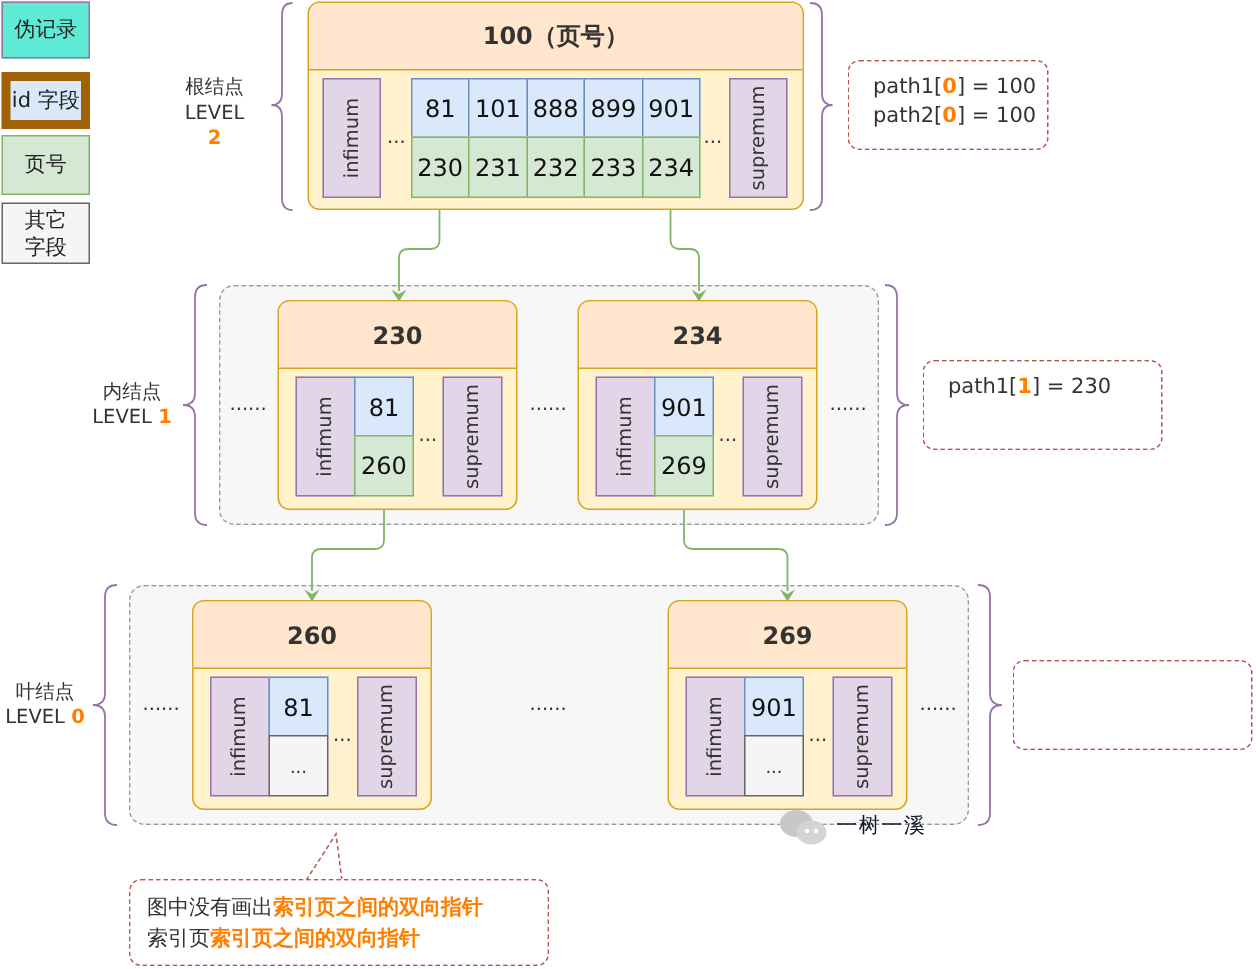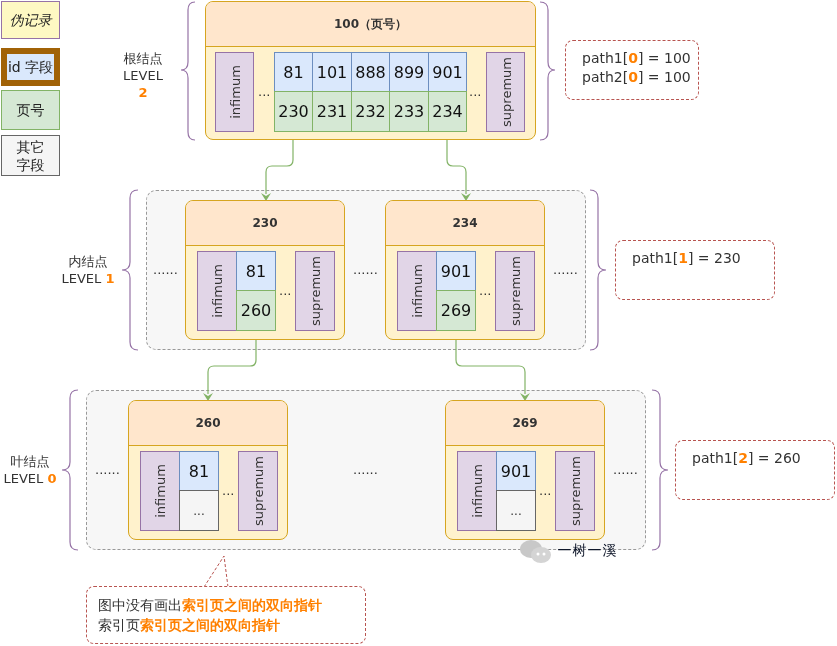--- a/index.html
+++ b/index.html
@@ -1,51 +1,51 @@
 <!DOCTYPE html>
 <html><head>
 <meta charset="utf-8">
 <style>
   * { box-sizing: border-box; margin: 0; padding: 0; }
   body { width: 837px; height: 646px; background: #ffffff; position: relative; overflow: hidden;
          font-family: "DejaVu Sans", "Liberation Sans", sans-serif; color: #333333; }
   .legend { position: absolute; left: 1px; width: 59px; display: flex; align-items: center; justify-content: center;
             font-size: 14px; color: #222; text-align: center; line-height: 18px; }
-  .lg-pseudo { top: 1px; height: 38px; background: #fef9c3; border: 1px solid #9673a6; font-style: italic; }
+  .lg-pseudo { top: 1px; height: 38px; background: #5eead4; border: 1px solid #9673a6; }
   .lg-id { top: 48px; height: 38px; background: #dae8fc; border: 6px solid #a16207; }
   .lg-page { top: 90px; height: 40px; background: #d5e8d4; border: 1px solid #82b366; }
   .lg-other { top: 135px; height: 41px; background: #f5f5f5; border: 1px solid #666666; }
 
   .level-label { position: absolute; font-size: 13px; color: #333; text-align: center; line-height: 17px; }
   .level-num { color: #ff8000; font-weight: bold; }
 
   .group { position: absolute; background: #f7f7f7; border: 1px dashed #999999; border-radius: 10px; }
 
   .page { position: absolute; background: #fff2cc; border: 1.5px solid #d6a520; border-radius: 8px; overflow: hidden; }
   .page-head { position: absolute; left: 0; right: 0; top: 0; background: #ffe6cc; border-bottom: 1.5px solid #d6a520;
-               display: flex; align-items: center; justify-content: center; font-weight: bold; font-size: 12px; color: #333; }
+               display: flex; align-items: center; justify-content: center; font-weight: bold; font-size: 16px; color: #333; }
 
   .pseudo { position: absolute; background: #e1d5e7; border: 1px solid #9673a6; }
   .pseudo span { position: absolute; left: 50%; top: 50%; transform: translate(-50%, -50%) rotate(-90deg);
                  font-size: 13px; color: #333; white-space: nowrap; }
 
   .cell { position: absolute; display: flex; align-items: center; justify-content: center; font-size: 16px; color: #111; }
   .cell-id { background: #dae8fc; border: 1px solid #6c8ebf; }
   .cell-pg { background: #d5e8d4; border: 1px solid #82b366; }
   .cell-ot { background: #f5f5f5; border: 1px solid #666666; font-size: 12px; color: #333; }
 
   .dots { position: absolute; font-size: 13px; color: #333; }
 
   .path-box { position: absolute; border: 1px dashed #b85450; border-radius: 8px; background: #fff;
               font-size: 14px; color: #333; padding: 8px 0 0 16px; line-height: 19px; }
   .path-box .hl { color: #ff8000; font-weight: bold; }
 
   .note { position: absolute; left: 86px; top: 586px; width: 280px; height: 58px; border: 1px dashed #b85450;
           border-radius: 8px; background: #fff; font-size: 14px; padding: 8px 0 0 11px; line-height: 20px; color: #333; }
-  .note .hl { color: #ff8000; font-weight: bold; }
+  .note .hl { color: #ff8000; font-weight: bold; font-family: Liberation Mono, monospace; }
 
   .watermark { position: absolute; left: 518px; top: 538px; font-size: 14px; color: #0f172a; letter-spacing: 1px; }
   svg.overlay { position: absolute; left: 0; top: 0; }
 </style>
 </head>
 <body>
 
 <div class="legend lg-pseudo">
     <span>伪记录</span>
   </div>
@@ -186,21 +186,20 @@
 <div class="dots" style="left:613px; top:462px;">......</div>
 
 <div class="path-box" style="left:565px; top:40px; width:134px; height:60px;">
   <div><span>path1[</span><span class="hl">0</span><span>] = 100</span></div>
   <div><span>path2[</span><span class="hl">0</span><span>] = 100</span></div>
 </div>
 <div class="path-box" style="left:615px; top:240px; width:160px; height:60px;">
   <div><span>path1[</span><span class="hl">1</span><span>] = 230</span></div>
 </div>
 <div class="path-box" style="left:675px; top:440px; width:160px; height:60px;">
-  <div><span>path1[</span><span class="hl">2</span><span>] = 260</span></div>
 </div>
 
 <div class="note">
   <div><span>图中没有画出</span><span class="hl">索引页之间的双向指针</span></div>
   <div><span>索引页</span><span class="hl">索引页之间的双向指针</span></div>
 </div>
 
 <div class="watermark">
   <svg width="34" height="26" style="vertical-align:middle">
     <ellipse cx="13" cy="11" rx="11" ry="9" fill="#c8c8c8"></ellipse>

